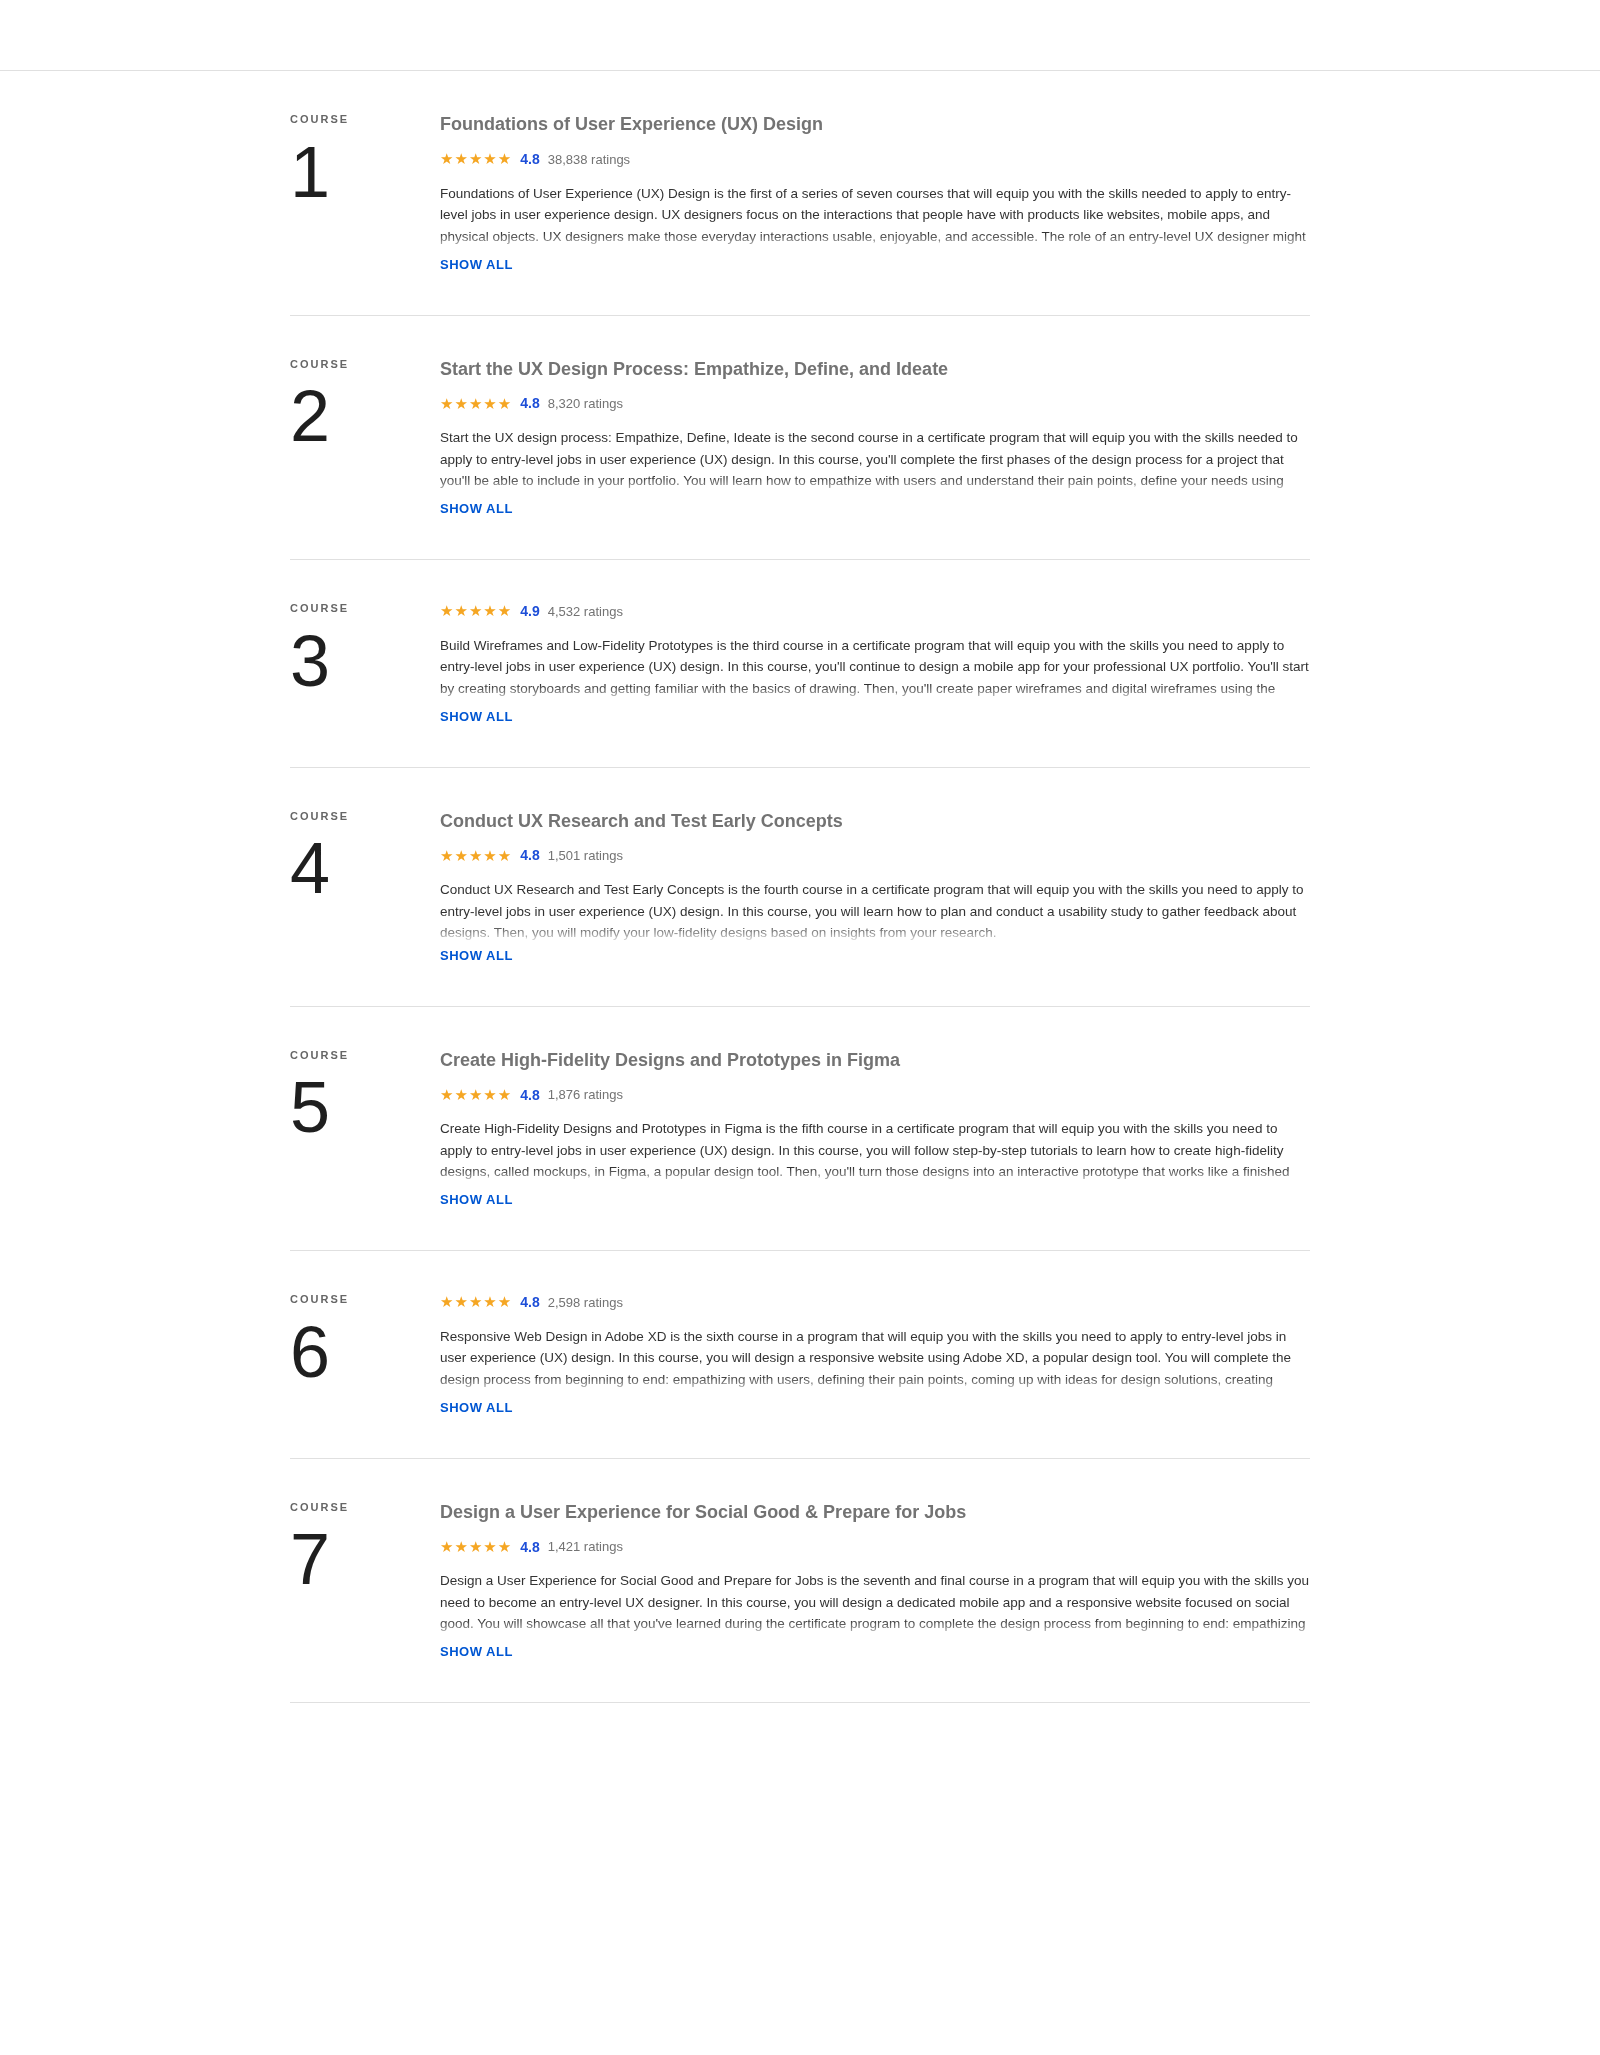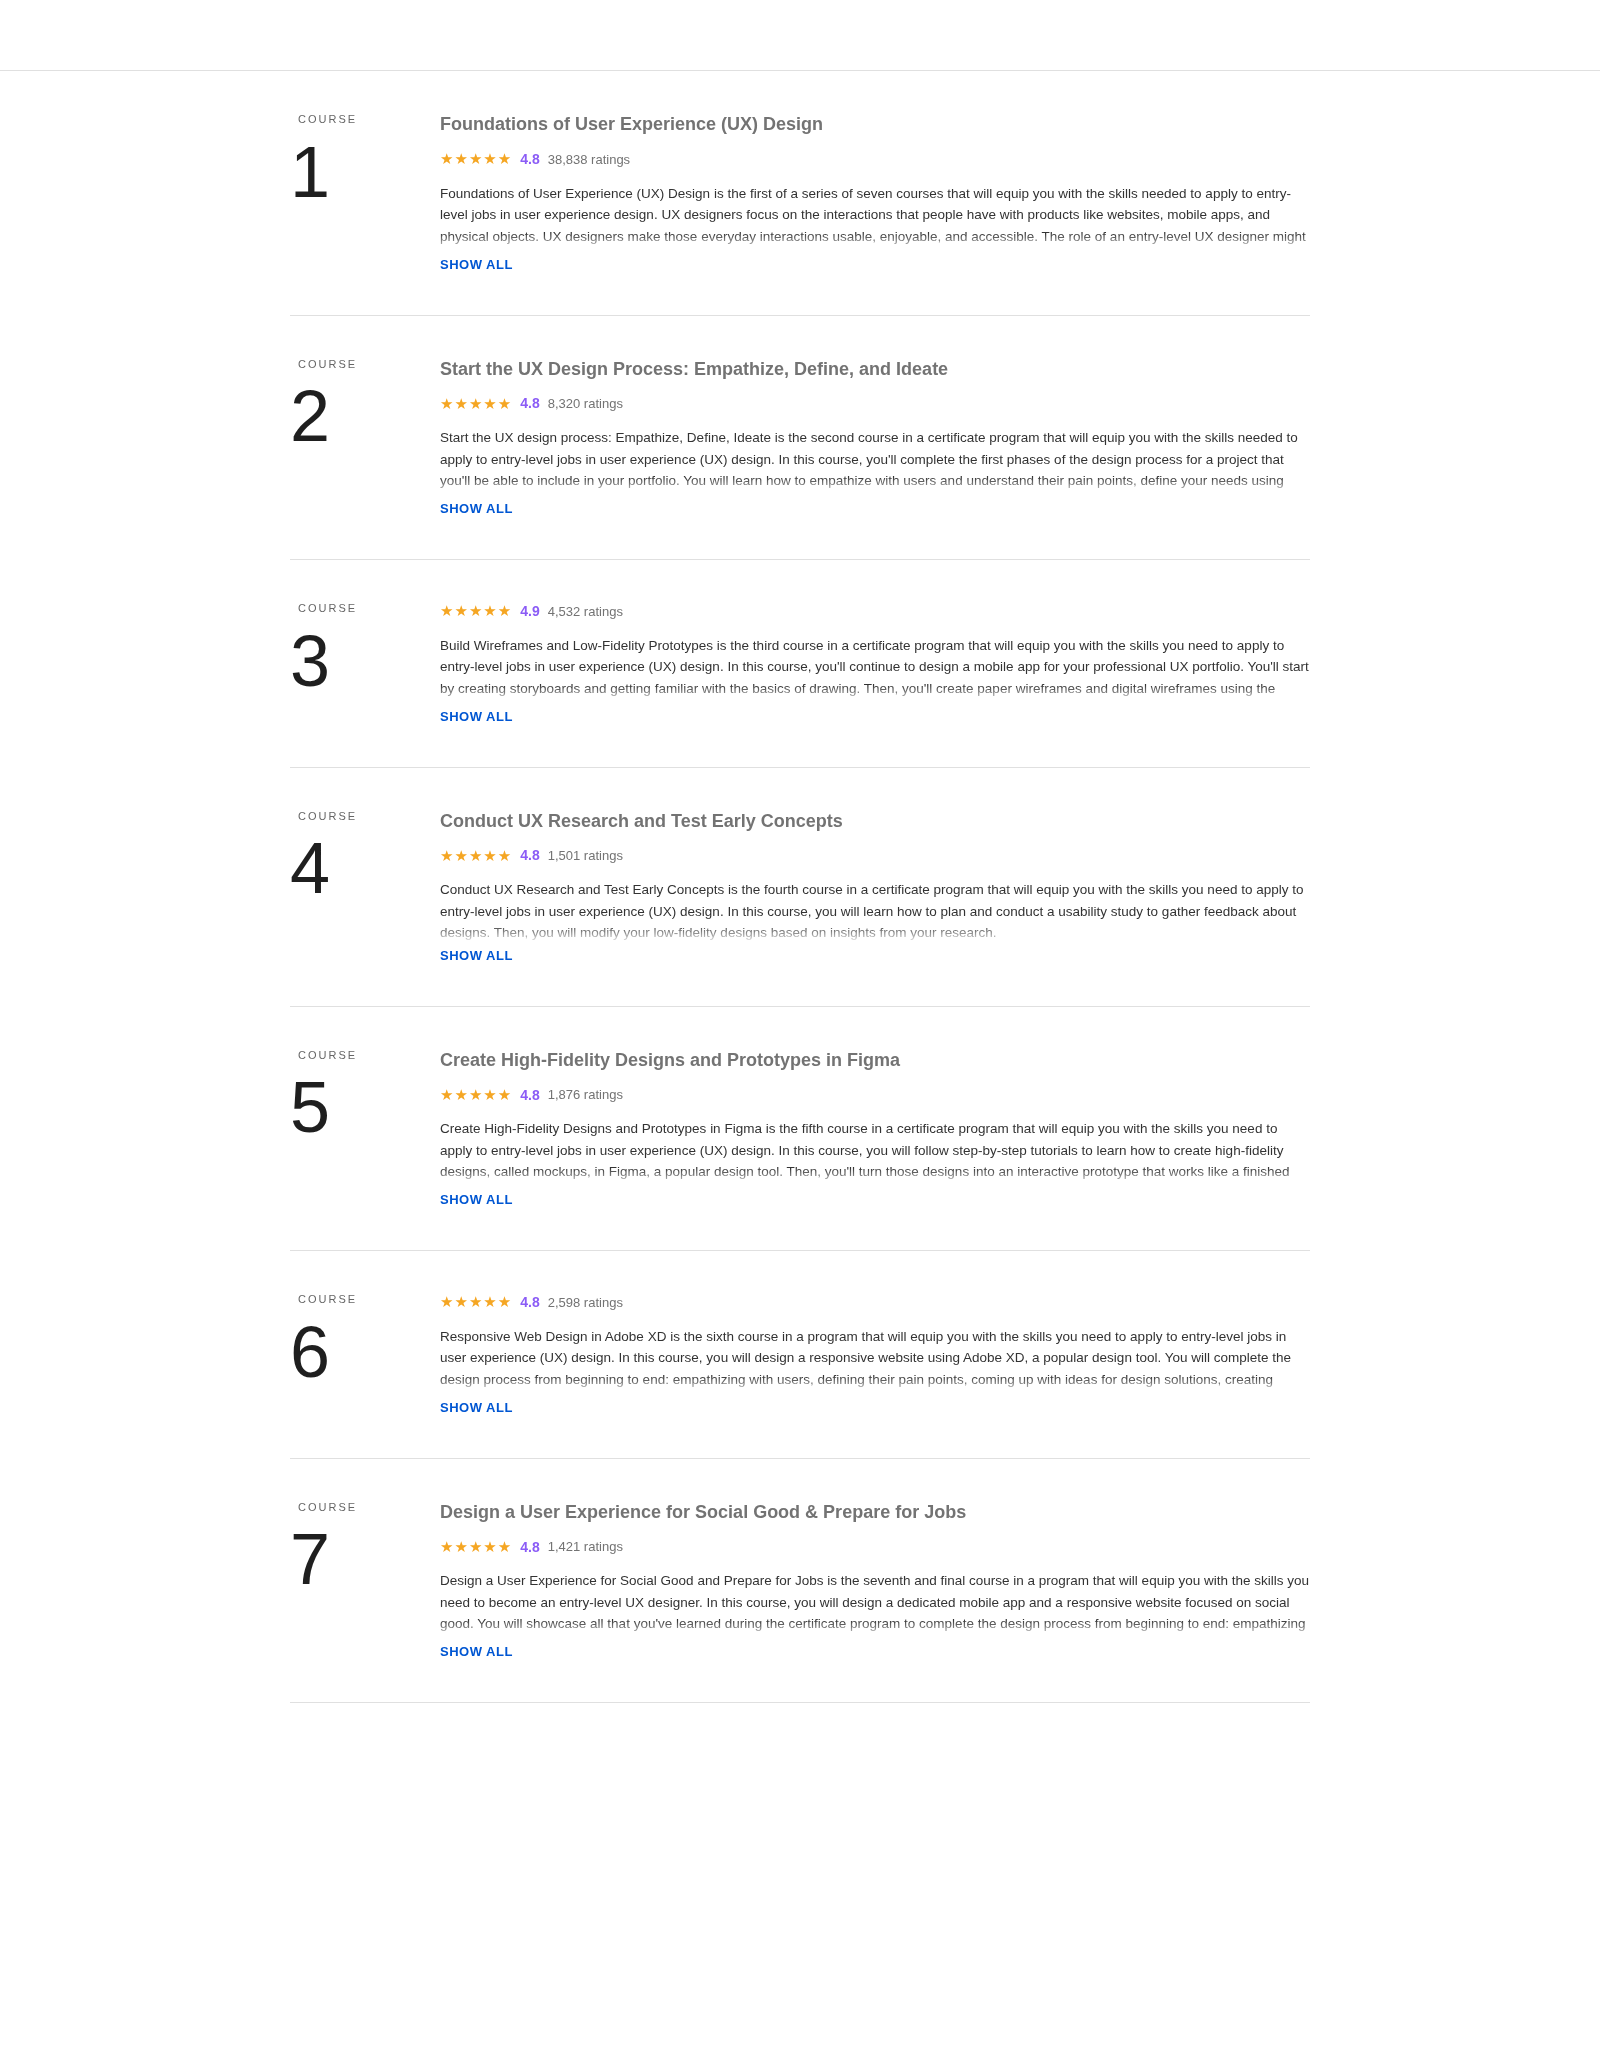--- a/index.html
+++ b/index.html
@@ -30,26 +30,25 @@
     }
     .course-left {
       width: 130px;
       min-width: 130px;
       display: flex;
       flex-direction: column;
       align-items: flex-start;
     }
     .course-label {
       font-size: 11px;
-      font-weight: 400;
+      font-weight: 700;
       letter-spacing: 2px;
       color: #666;
       text-transform: uppercase;
       margin-bottom: 4px;
-      margin-left: 8px;
     }
     .course-number {
       font-size: 72px;
       font-weight: 300;
       color: #1f1f1f;
       line-height: 1;
       margin-top: 4px;
     }
     .course-right {
       flex: 1;
@@ -70,21 +69,21 @@
       margin-bottom: 12px;
     }
     .stars {
       color: #f5a623;
       font-size: 15px;
       letter-spacing: 1px;
     }
     .rating-value {
       font-weight: 700;
       font-size: 14px;
-      color: #8b5cf6;
+      color: #1d4ed8;
     }
     .rating-count {
       font-size: 13px;
       color: #737373;
     }
     .course-description {
       font-size: 13.5px;
       color: #333;
       line-height: 1.6;
       max-height: 70px;

